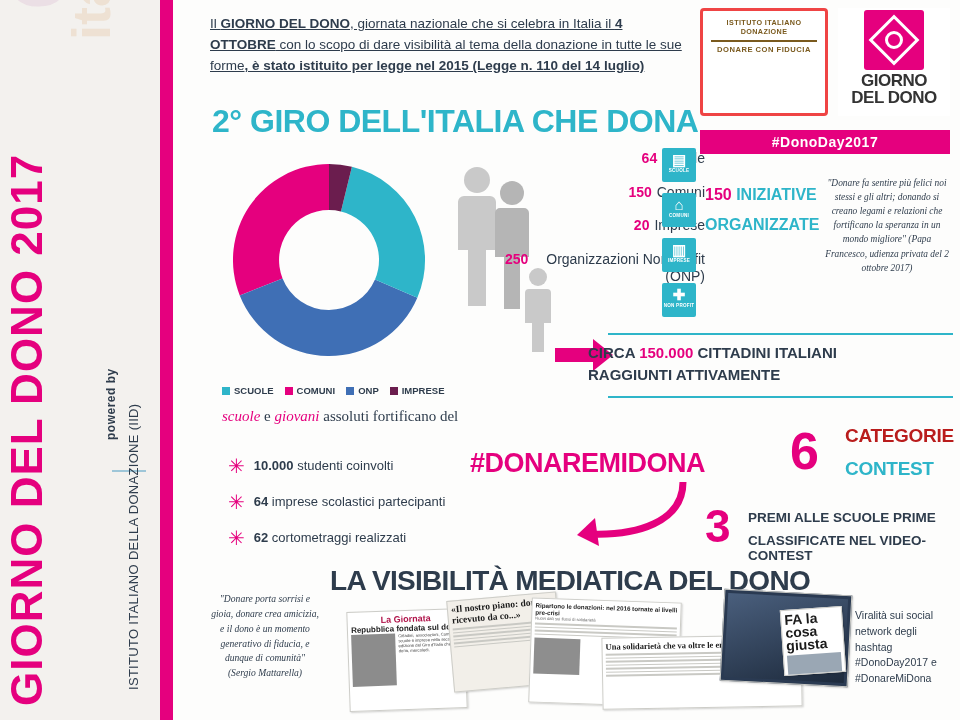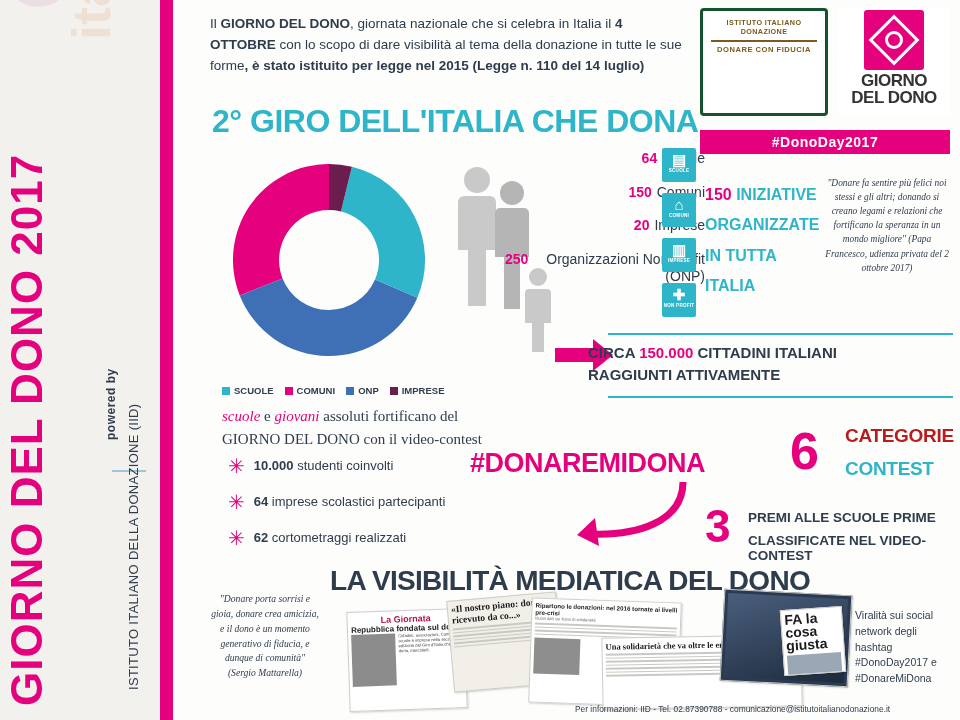--- a/index.html
+++ b/index.html
@@ -54,28 +54,28 @@
     background: #9ec6d8;
   }
   .pink-strip {
     position: absolute; left: 160px; top: 0; width: 13px; height: 720px;
     background: #e5007e;
   }
 
   
   .intro {
     position: absolute; left: 210px; top: 14px; width: 480px;
-    font-size: 13.5px; line-height: 1.55; color: #2e3c4c;
+    font-size: 13.5px; line-height: 1.55; color: #2e3c4c; text-decoration: underline;
   }
   .intro b { color: #2e3c4c; }
 
   
   .logo-iid {
     position: absolute; left: 700px; top: 8px; width: 128px; height: 108px;
-    border: 3px solid #14532d; border-radius: 4px; background: #fff;
+    border: 3px solid #ef4444; border-radius: 4px; background: #fff;
     text-align: center; color: #7a5a1e;
   }
   .logo-iid .arc-top { font-size: 7.2px; font-weight: bold; letter-spacing: .4px; margin-top: 7px; }
   .logo-iid .id { font-size: 46px; font-weight: bold; line-height: 46px; margin-top: 2px; letter-spacing: -1px;}
   .logo-iid .rule { height: 2px; background: #7a5a1e; margin: 4px 8px 3px; }
   .logo-iid .bottom { font-size: 7.6px; font-weight: bold; letter-spacing: .5px; }
 
   .logo-gdd {
     position: absolute; left: 838px; top: 8px; width: 112px; height: 108px;
     background: #fff; text-align: center;
@@ -388,21 +388,20 @@
     <div class="stat-icon">
       <span class="gl">✚</span>
       <span class="cap">NON PROFIT</span>
     </div>
   </div>
 
   <div class="iniz">
     <span class="n">150</span>
     <span>INIZIATIVE</span><br>
     <span>ORGANIZZATE</span><br>
-    <span>IN TUTTA ITALIA</span>
   </div>
 
   <div class="papa">"Donare fa sentire più felici noi stessi e gli altri; donando si creano legami e relazioni che fortificano la speranza in un mondo migliore" (Papa Francesco, udienza privata del 2 ottobre 2017)</div>
 
   <div class="hr-c"></div>
   <div class="arrow-pink">
     <svg width="60" height="34" viewBox="0 0 60 34">
       <path d="M0 10 h38 v-9 l20 16 -20 16 v-9 h-38 z" fill="#e5007e"></path>
     </svg>
   </div>
@@ -412,21 +411,20 @@
     <span>CITTADINI ITALIANI</span><br>
     <span>RAGGIUNTI ATTIVAMENTE</span>
   </div>
   <div class="hr-c2"></div>
 
   <div class="scuole-line">
     <span class="pink-it">scuole</span>
     <span>e</span>
     <span class="pink-it">giovani</span>
     <span>assoluti fortificano del</span><br>
-    <span>GIORNO DEL DONO con il video-contest</span>
   </div>
 
   <div class="bullets">
     <div class="bullet">
       <span class="star">✳</span>
       <span><span class="num">10.000</span>
       <span>studenti coinvolti</span></span>
     </div>
     <div class="bullet">
       <span class="star">✳</span>
@@ -509,15 +507,14 @@
   </div>
 
   <div class="viral">
     <span>Viralità sui social</span><br>
     <span>network degli</span><br>
     <span>hashtag</span><br>
     <span>#DonoDay2017 e</span><br>
     <span>#DonareMiDona</span>
   </div>
 
-  <div class="footer">Per informazioni: IID - Tel. 02.87390788 - comunicazione@istitutoitalianodonazione.it</div>
 
 </div>
 
 </body></html>

